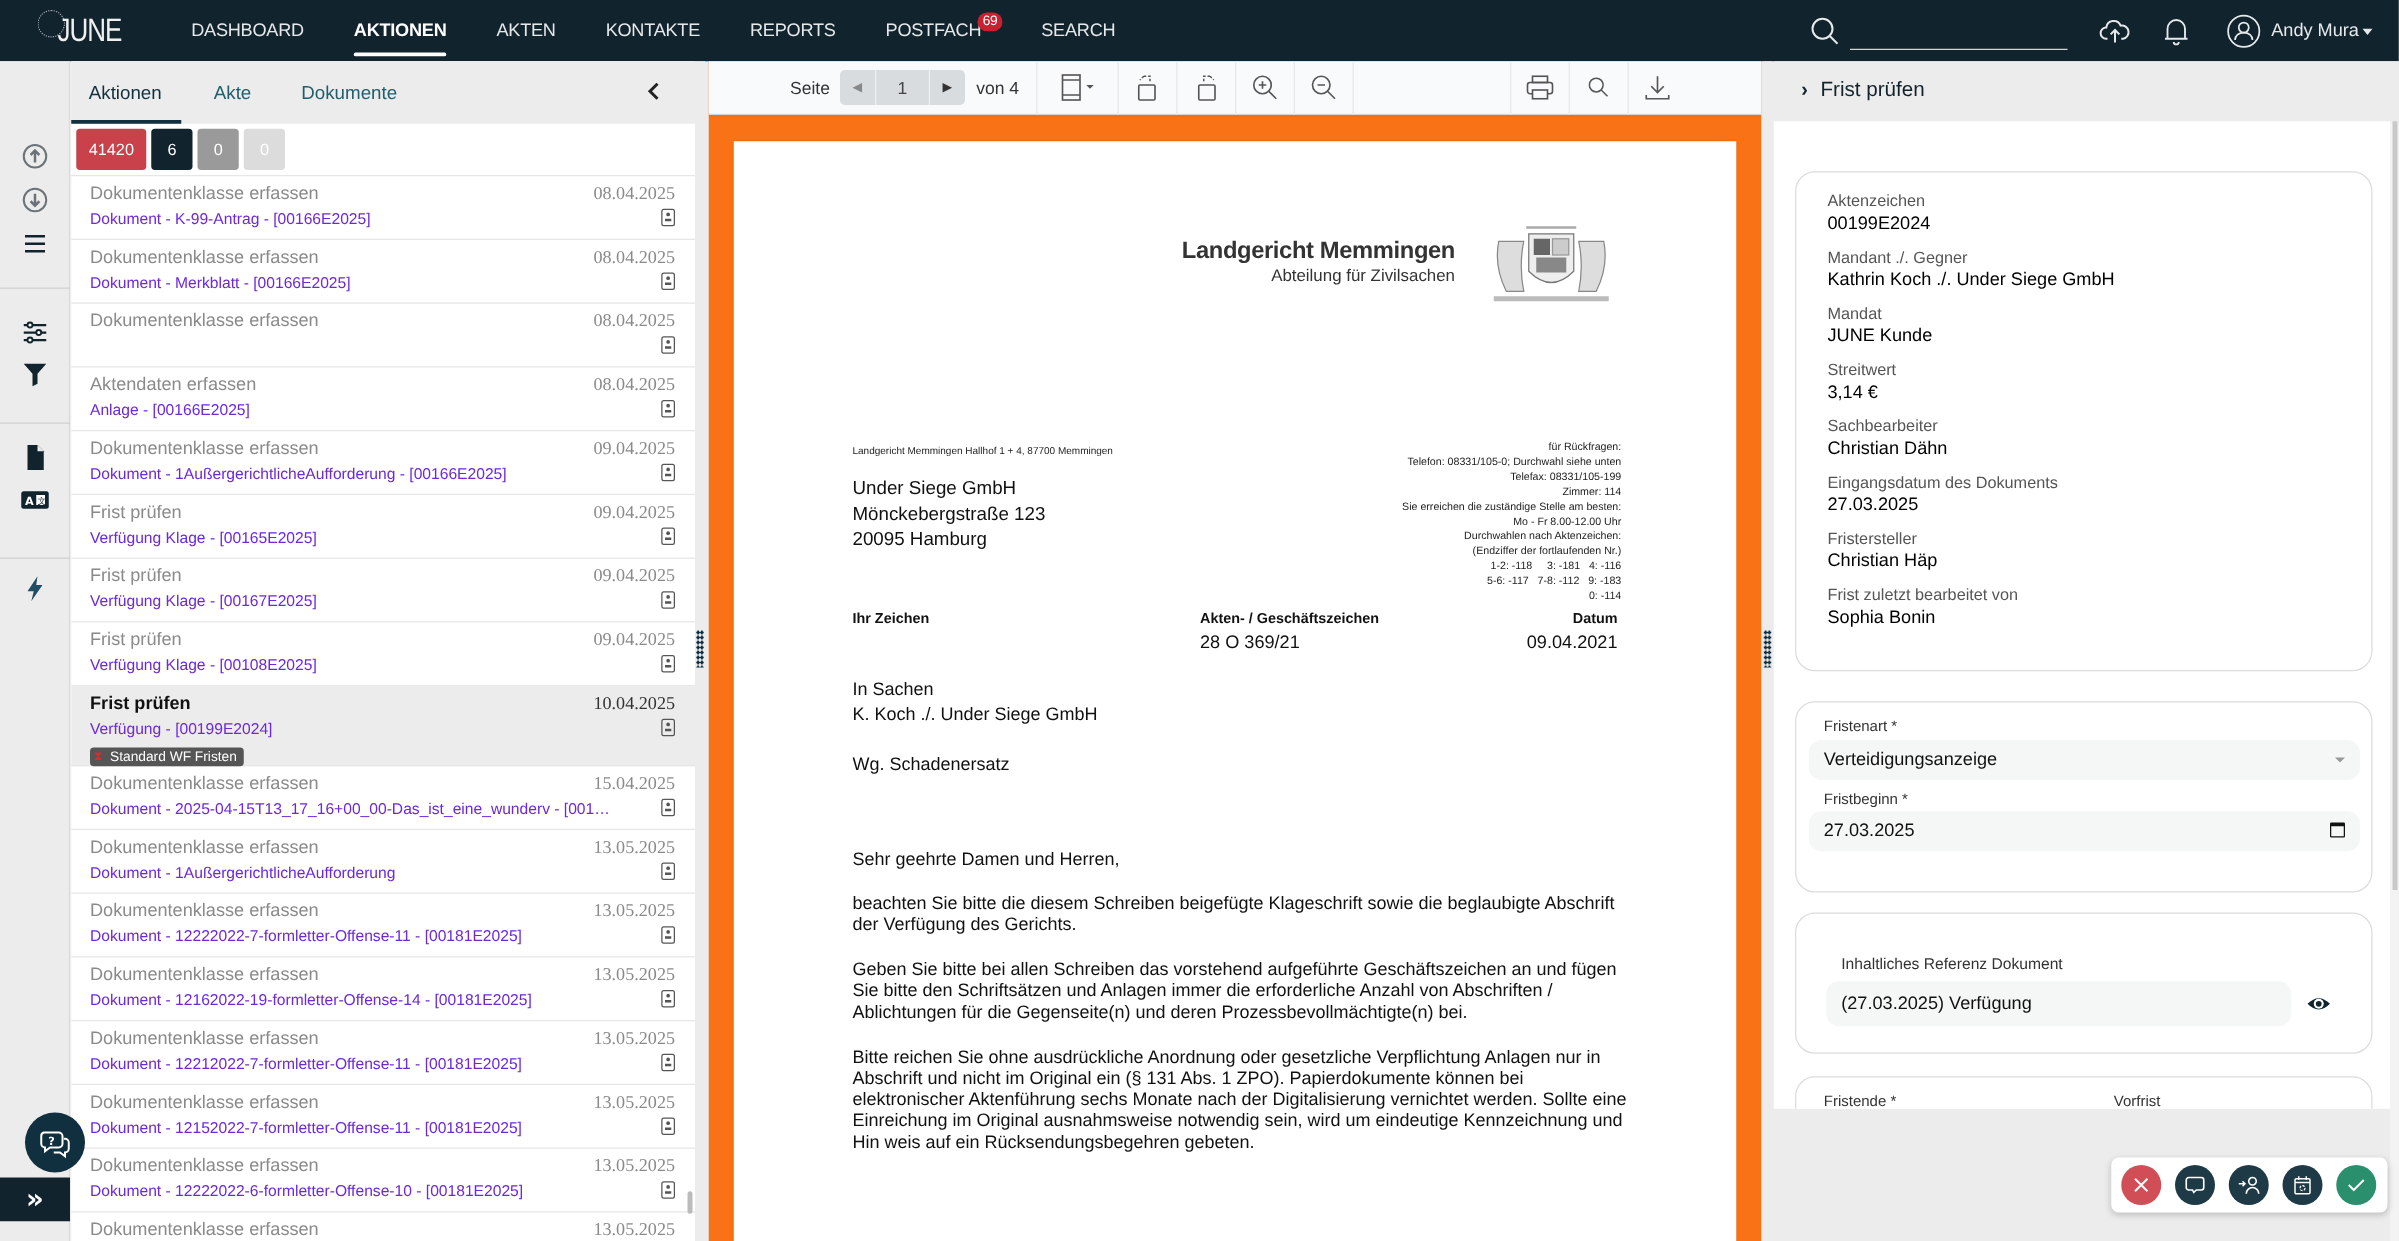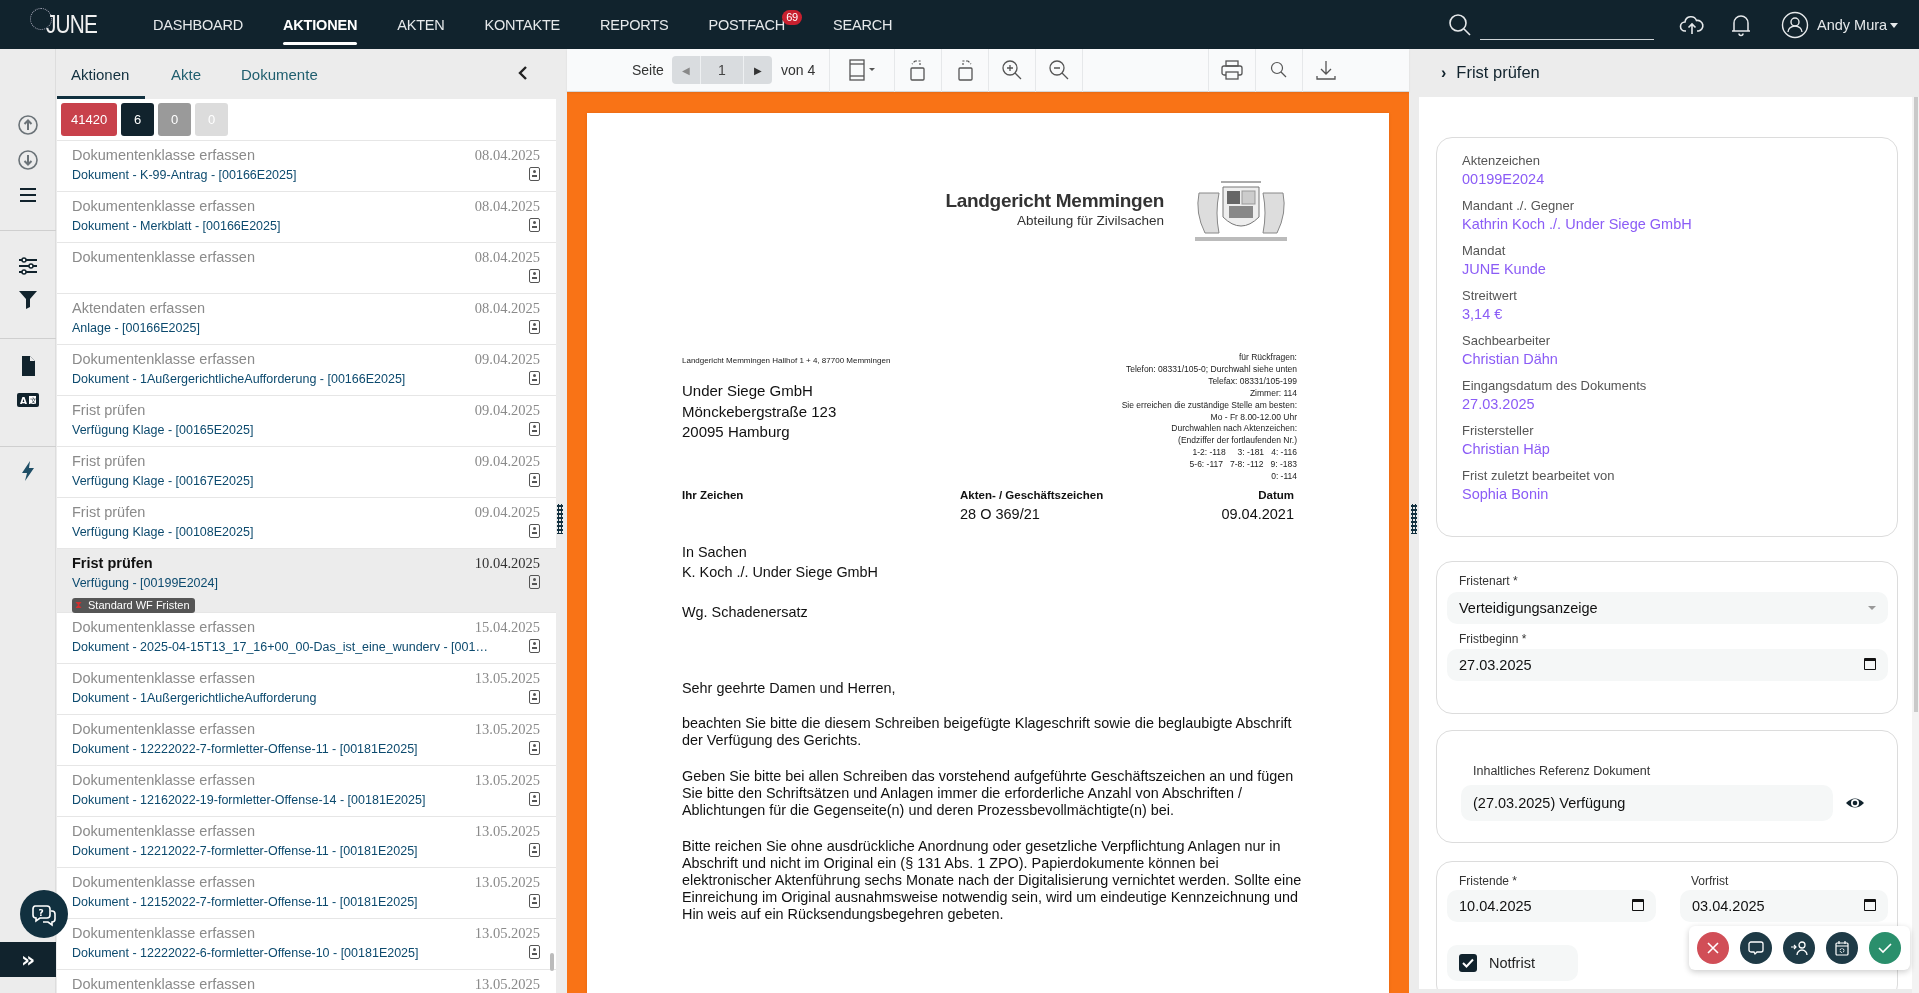--- a/index.html
+++ b/index.html
@@ -41,21 +41,21 @@
   .collapse-btn { position: absolute; right: 22px; top: 14px; width: 20px; height: 20px; font-size: 18px; font-weight: bold; color: #222; }
   .counters { height: 42px; display: flex; align-items: center; padding-left: 4px; gap: 4px; background: #fff; border-bottom: 1px solid #e6e6e6; }
   .counter { height: 33px; min-width: 33px; padding: 0 10px; border-radius: 3px; display: flex; align-items: center; justify-content: center; font-family: "Liberation Sans", sans-serif; font-size: 13px; color: #fff; }
   .list { position: relative; height: 849px; overflow: hidden; }
   .row { position: relative; padding: 4px 16px 5px 15px; border-bottom: 1px solid #e6e6e6; height: 51px; }
   .row.selected { background: #ececec; height: 64px; }
   .row-title { font-family: "Liberation Sans", sans-serif; font-size: 14.5px; color: #8a8a8a; line-height: 20px; white-space: nowrap; }
   .row.selected .row-title { color: #111; font-weight: bold; }
   .row-date { position: absolute; right: 16px; top: 4px; font-family: Liberation Serif, serif; font-size: 14.5px; color: #8a8a8a; line-height: 20px; }
   .row.selected .row-date { color: #333; }
-  .row-sub { font-family: "Liberation Sans", sans-serif; font-size: 12.5px; color: #0c4a6e; line-height: 20px; white-space: nowrap; overflow: hidden; text-overflow: ellipsis; max-width: 420px; }
+  .row-sub { font-family: "Liberation Sans", sans-serif; font-size: 12.5px; color: #6d28d9; line-height: 20px; white-space: nowrap; overflow: hidden; text-overflow: ellipsis; max-width: 420px; }
   .row-icon { position: absolute; right: 16px; top: 26px; width: 11px; height: 14px; border: 1.5px solid #555; border-radius: 2px; }
   .row-icon::before { content: ""; position: absolute; left: 3px; top: 2px; width: 3px; height: 3px; border-radius: 50%; background: #555; }
   .row-icon::after { content: ""; position: absolute; left: 2px; top: 7px; width: 5px; height: 2px; background: #555; }
   .row-tag { display: inline-flex; align-items: center; background: #555; color: #fff; font-family: "Liberation Sans", sans-serif; font-size: 11px; padding: 0 5px 0 3px; border-radius: 3px; height: 15px; margin-top: 0; }
   .row-tag .hourglass { color: #d32f2f; font-size: 10px; margin-right: 6px; }
   .list-scroll { position: absolute; right: 2px; top: 812px; width: 4px; height: 18px; background: #bbb; border-radius: 2px; }
 
   
   .splitter { position: absolute; width: 8px; height: 944px; top: 49px; background: #ececec; }
   .grip { position: absolute; left: 1px; width: 6px; height: 30px; background-image: radial-gradient(#11303f 1.2px, transparent 1.3px); background-size: 3px 4px; }
@@ -80,27 +80,27 @@
   .recipient { position: absolute; left: 95px; top: 268px; font-size: 15px; line-height: 20.5px; }
   .contact { position: absolute; right: 92px; top: 239px; font-size: 8.5px; line-height: 11.9px; text-align: right; color: #222; white-space: pre; margin-left: 17px; }
   .ref-label { position: absolute; top: 376px; font-size: 11.5px; font-weight: bold; }
   .ref-value { position: absolute; top: 393px; font-size: 14.5px; }
   .body-p { position: absolute; left: 95px; width: 630px; font-size: 14.4px; line-height: 17px; }
 
   
   .rightpanel { position: absolute; left: 1419px; top: 49px; width: 500px; height: 944px; background: #ececec; }
   .rp-header { height: 47px; display: flex; align-items: center; padding-left: 22px; font-family: "Liberation Sans", sans-serif; font-size: 16.5px; color: #11232d; }
   .rp-header .chev { font-size: 16px; font-weight: bold; margin-right: 10px; }
-  .rp-body { position: absolute; left: 0; top: 48px; width: 493px; height: 892px; background: #fff; overflow: hidden; }
+  .rp-body { position: absolute; left: 0; top: 48px; width: 493px; height: 790px; background: #fff; overflow: hidden; }
   .rp-scroll { position: absolute; right: 0; top: 48px; width: 7px; height: 896px; background: #f3f3f3; }
   .rp-scroll-thumb { position: absolute; left: 2px; top: 0; width: 4px; height: 615px; background: #c9c9c9; }
   .card { position: absolute; left: 17px; width: 462px; border: 1px solid #dcdcdc; border-radius: 16px; background: #fff; }
   .info-card { top: 40px; height: 400px; padding: 10px 0 0 25px; }
   .field-label { font-family: "Liberation Sans", sans-serif; font-size: 13px; color: #555; line-height: 17px; margin-top: 4px; }
-  .field-value { font-family: "Liberation Sans", sans-serif; font-size: 14.5px; color: #8b5cf6; line-height: 20px; margin-bottom: 8px; }
+  .field-value { font-family: "Liberation Sans", sans-serif; font-size: 14.5px; color: #000000; line-height: 20px; margin-bottom: 8px; }
   .form-card { top: 464px; height: 153px; }
   .ref-card { top: 633px; height: 113px; }
   .date-card { top: 764px; height: 140px; }
   .flabel { position: absolute; font-family: "Liberation Sans", sans-serif; font-size: 12px; color: #333; }
   .finput { position: absolute; height: 32px; background: #f5f7f7; border-radius: 10px; display: flex; align-items: center; padding-left: 12px; font-family: "Liberation Sans", sans-serif; font-size: 14.5px; color: #111; }
   .finput .trail { position: absolute; right: 12px; top: 9px; }
   .cal { width: 12px; height: 12px; border: 1.5px solid #111; border-top-width: 3.5px; border-radius: 1px; }
   .dd-caret { width: 0; height: 0; border-left: 4px solid transparent; border-right: 4px solid transparent; border-top: 4px solid #999; margin-top: 5px; }
   .checkbox-wrap { position: absolute; left: 10px; top: 83px; width: 131px; height: 36px; background: #f5f7f7; border-radius: 10px; display: flex; align-items: center; padding-left: 12px; font-family: "Liberation Sans", sans-serif; font-size: 14.5px; }
   .checkbox { width: 18px; height: 18px; background: #11232d; border-radius: 3px; display: flex; align-items: center; justify-content: center; margin-right: 12px; }

